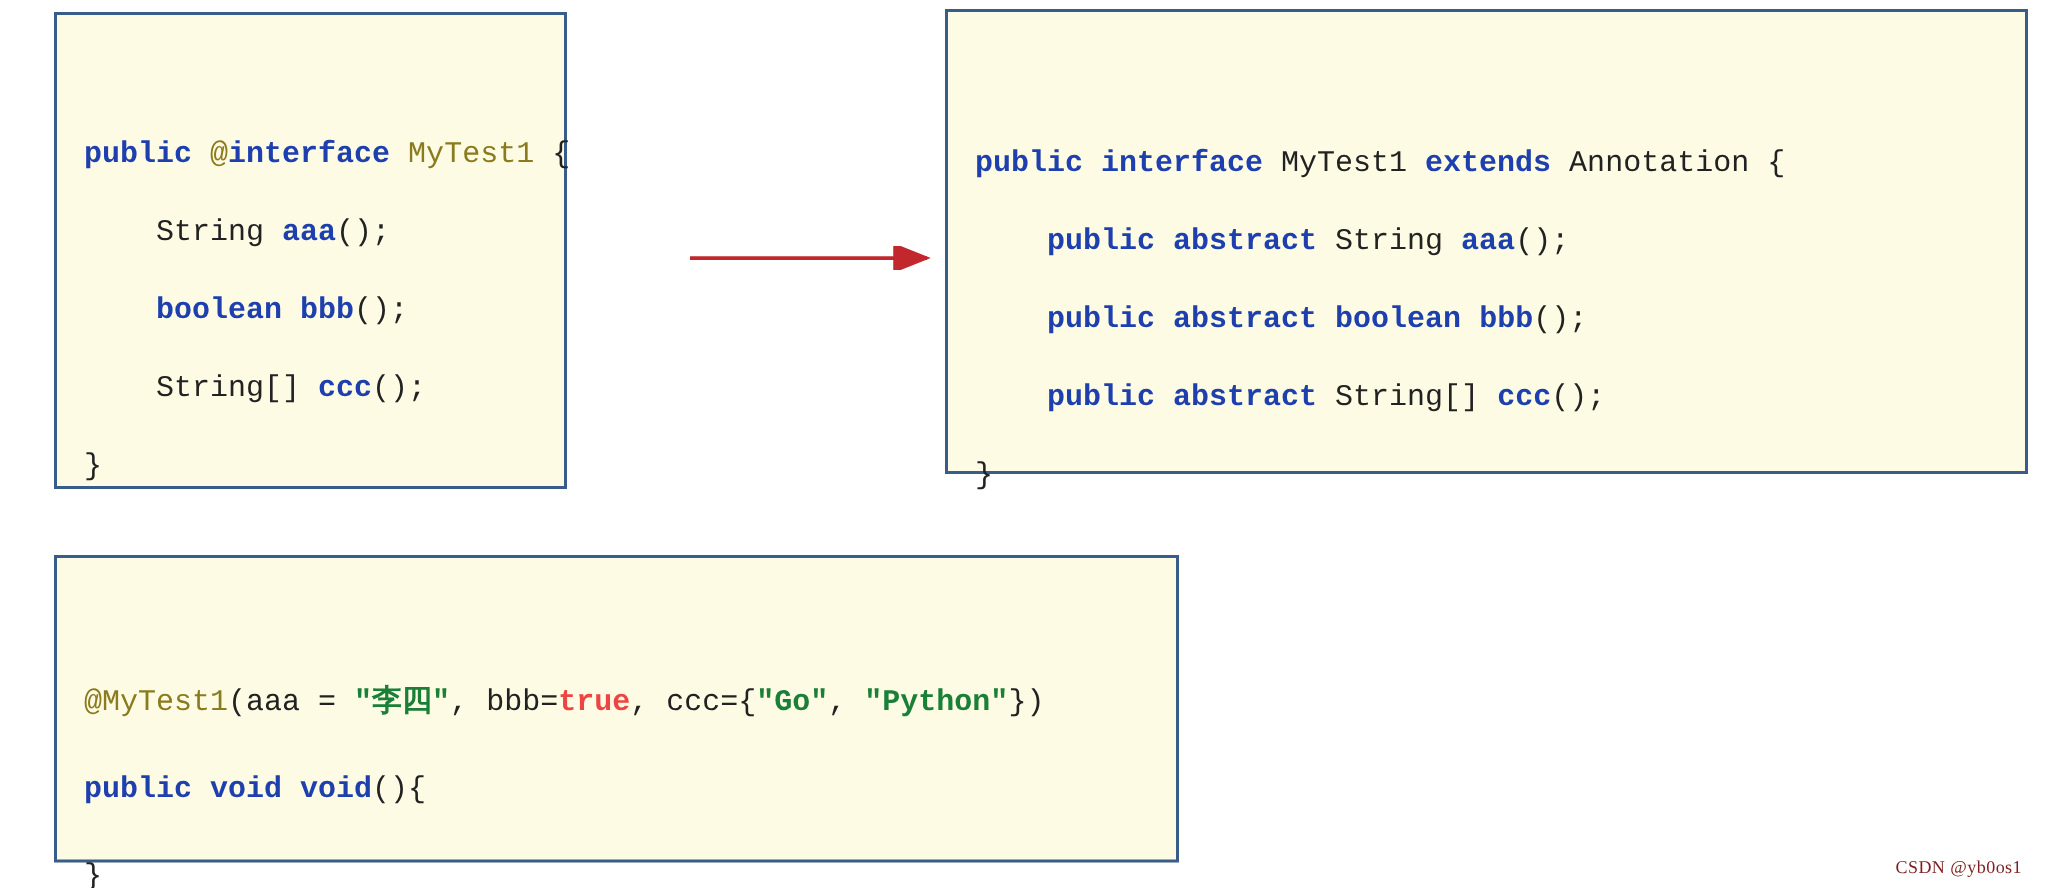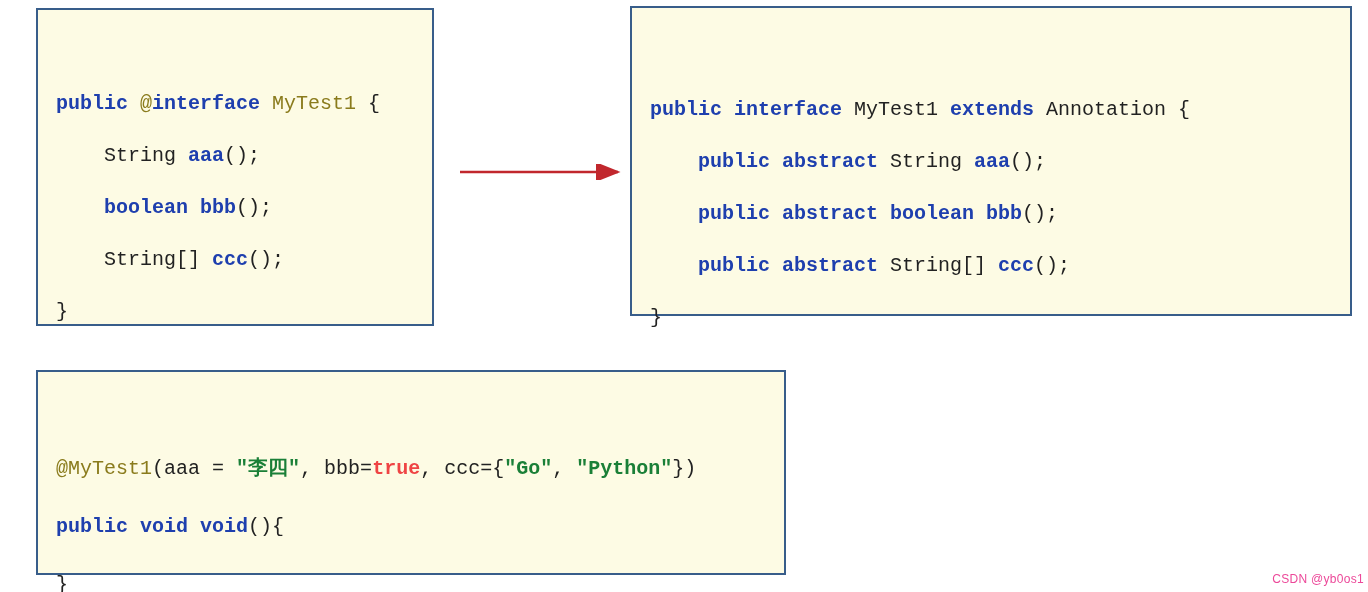--- a/index.html
+++ b/index.html
@@ -17,21 +17,21 @@
     background: #fdfbe4;
     border: 2px solid #385d8a;
     padding: 12px 18px;
     box-sizing: border-box;
     line-height: 1.5;
     white-space: pre;
   }
   .box-left {
     left: 36px;
     top: 8px;
-    width: 398px;
+    width: 342px;
     height: 318px;
     line-height: 2.6;
     padding-top: 16px;
   }
   .box-right {
     left: 630px;
     top: 6px;
     width: 722px;
     height: 310px;
     line-height: 2.6;
@@ -59,25 +59,25 @@
     position: absolute;
     left: 460px;
     top: 164px;
     width: 170px;
     height: 16px;
     pointer-events: none;
   }
 
   .watermark {
     position: absolute;
-    right: 4px;
+    right: 20px;
     bottom: 6px;
-    font-family: Liberation Sans, sans-serif;
+    font-family: Liberation Serif, serif;
     font-size: 12px;
-    color: #ec4899;
+    color: #7f1d1d;
     letter-spacing: 0.3px;
   }
 </style>
 </head>
 <body>
 
 <div class="code-box box-left">
 <span class="kw">public</span><span class="txt"> </span><span class="anno">@</span><span class="typeb">interface</span><span class="type"> MyTest1 </span><span class="txt">{</span>
 <span class="txt">    </span><span class="txt">String </span><span class="fn">aaa</span><span class="txt">();</span>
 <span class="txt">    </span><span class="typeb">boolean </span><span class="fn">bbb</span><span class="txt">();</span>

